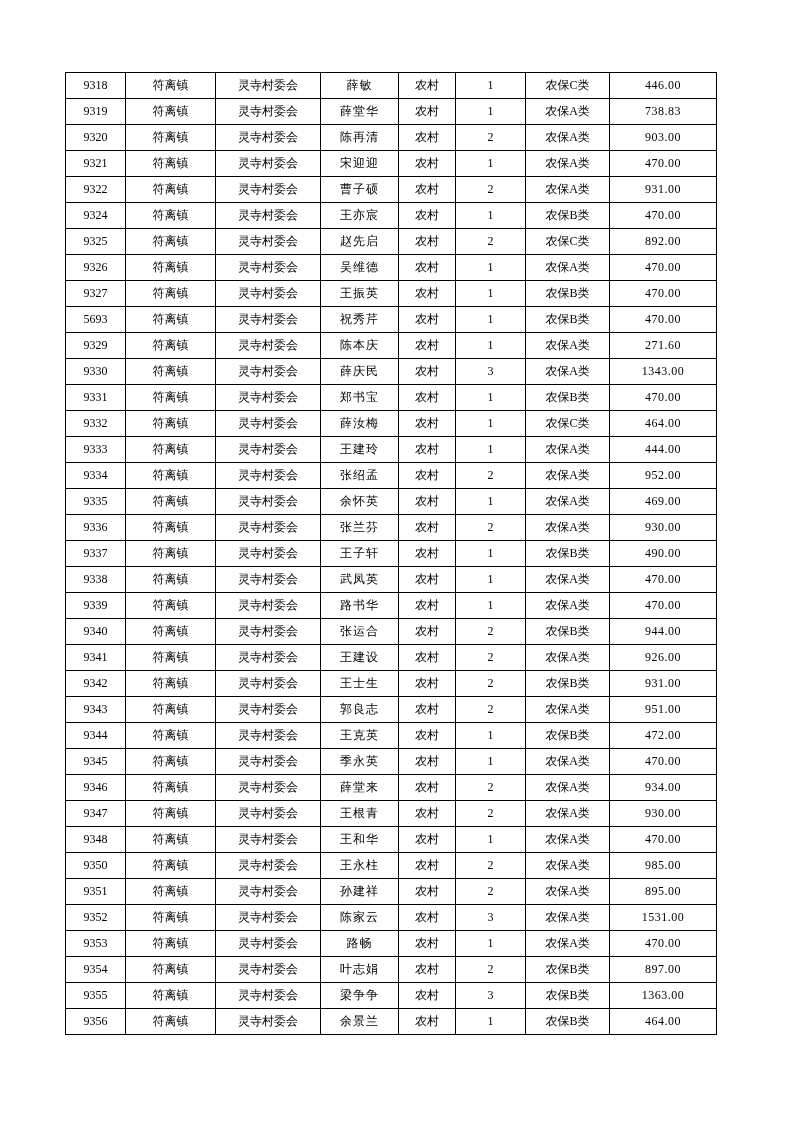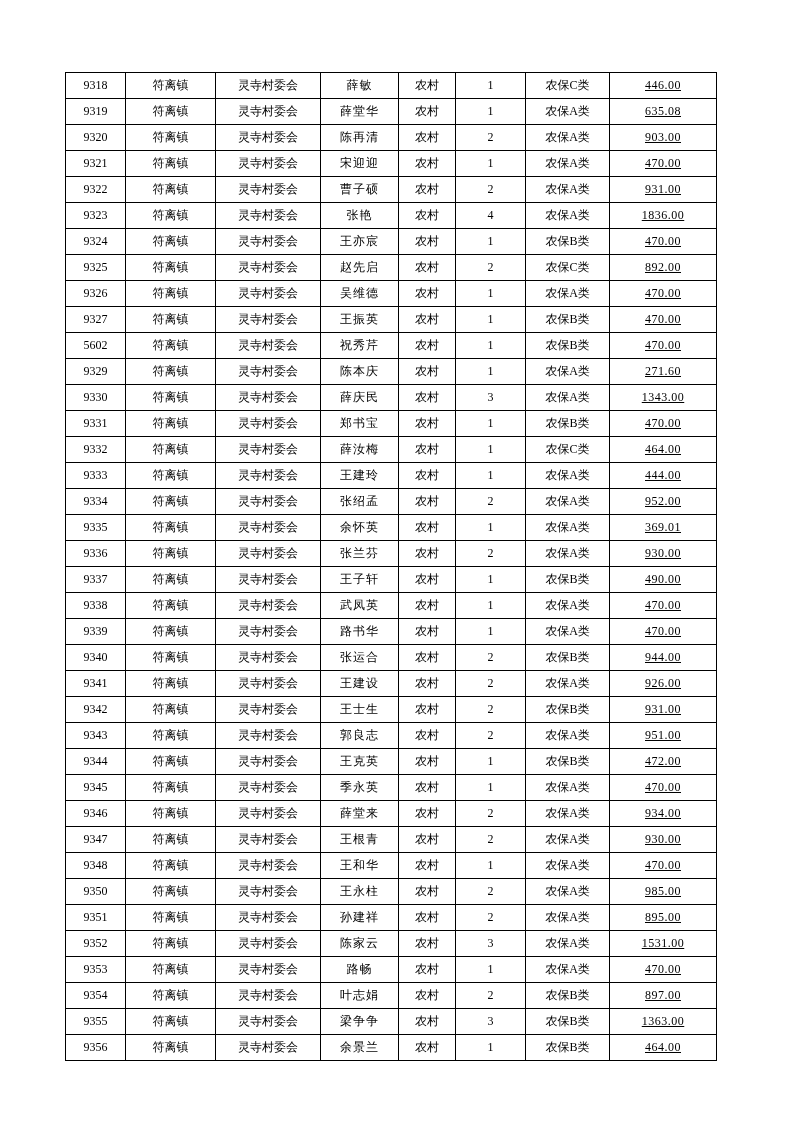--- a/index.html
+++ b/index.html
@@ -44,21 +44,20 @@
   col.c-village  { width: 105px; }
   col.c-name     { width: 78px; }
   col.c-type     { width: 57px; }
   col.c-count    { width: 70px; }
   col.c-category { width: 84px; }
   col.c-amount   { width: 107px; }
   td.col-amount {
     text-align: right;
     padding-right: 28px;
     letter-spacing: 0.5px;
-    text-decoration: underline;
   }
   td.col-name { letter-spacing: 1px; margin-left: 19px; }
 </style>
 </head>
 <body>
 
 <div class="page">
   <div class="table-wrap">
     <table class="data-table">
       <colgroup>
@@ -83,21 +82,21 @@
             <td class="col-amount">446.00</td>
           </tr>
           <tr>
             <td class="col-id">9319</td>
             <td class="col-town">符离镇</td>
             <td class="col-village">灵寺村委会</td>
             <td class="col-name">薛堂华</td>
             <td class="col-type">农村</td>
             <td class="col-count">1</td>
             <td class="col-category">农保A类</td>
-            <td class="col-amount">635.08</td>
+            <td class="col-amount">738.83</td>
           </tr>
           <tr>
             <td class="col-id">9320</td>
             <td class="col-town">符离镇</td>
             <td class="col-village">灵寺村委会</td>
             <td class="col-name">陈再清</td>
             <td class="col-type">农村</td>
             <td class="col-count">2</td>
             <td class="col-category">农保A类</td>
             <td class="col-amount">903.00</td>
@@ -114,30 +113,20 @@
           </tr>
           <tr>
             <td class="col-id">9322</td>
             <td class="col-town">符离镇</td>
             <td class="col-village">灵寺村委会</td>
             <td class="col-name">曹子硕</td>
             <td class="col-type">农村</td>
             <td class="col-count">2</td>
             <td class="col-category">农保A类</td>
             <td class="col-amount">931.00</td>
-          </tr>
-          <tr>
-            <td class="col-id">9323</td>
-            <td class="col-town">符离镇</td>
-            <td class="col-village">灵寺村委会</td>
-            <td class="col-name">张艳</td>
-            <td class="col-type">农村</td>
-            <td class="col-count">4</td>
-            <td class="col-category">农保A类</td>
-            <td class="col-amount">1836.00</td>
           </tr>
           <tr>
             <td class="col-id">9324</td>
             <td class="col-town">符离镇</td>
             <td class="col-village">灵寺村委会</td>
             <td class="col-name">王亦宸</td>
             <td class="col-type">农村</td>
             <td class="col-count">1</td>
             <td class="col-category">农保B类</td>
             <td class="col-amount">470.00</td>
@@ -166,21 +155,21 @@
             <td class="col-id">9327</td>
             <td class="col-town">符离镇</td>
             <td class="col-village">灵寺村委会</td>
             <td class="col-name">王振英</td>
             <td class="col-type">农村</td>
             <td class="col-count">1</td>
             <td class="col-category">农保B类</td>
             <td class="col-amount">470.00</td>
           </tr>
           <tr>
-            <td class="col-id">5602</td>
+            <td class="col-id">5693</td>
             <td class="col-town">符离镇</td>
             <td class="col-village">灵寺村委会</td>
             <td class="col-name">祝秀芹</td>
             <td class="col-type">农村</td>
             <td class="col-count">1</td>
             <td class="col-category">农保B类</td>
             <td class="col-amount">470.00</td>
           </tr>
           <tr>
             <td class="col-id">9329</td>
@@ -243,21 +232,21 @@
             <td class="col-amount">952.00</td>
           </tr>
           <tr>
             <td class="col-id">9335</td>
             <td class="col-town">符离镇</td>
             <td class="col-village">灵寺村委会</td>
             <td class="col-name">余怀英</td>
             <td class="col-type">农村</td>
             <td class="col-count">1</td>
             <td class="col-category">农保A类</td>
-            <td class="col-amount">369.01</td>
+            <td class="col-amount">469.00</td>
           </tr>
           <tr>
             <td class="col-id">9336</td>
             <td class="col-town">符离镇</td>
             <td class="col-village">灵寺村委会</td>
             <td class="col-name">张兰芬</td>
             <td class="col-type">农村</td>
             <td class="col-count">2</td>
             <td class="col-category">农保A类</td>
             <td class="col-amount">930.00</td>

